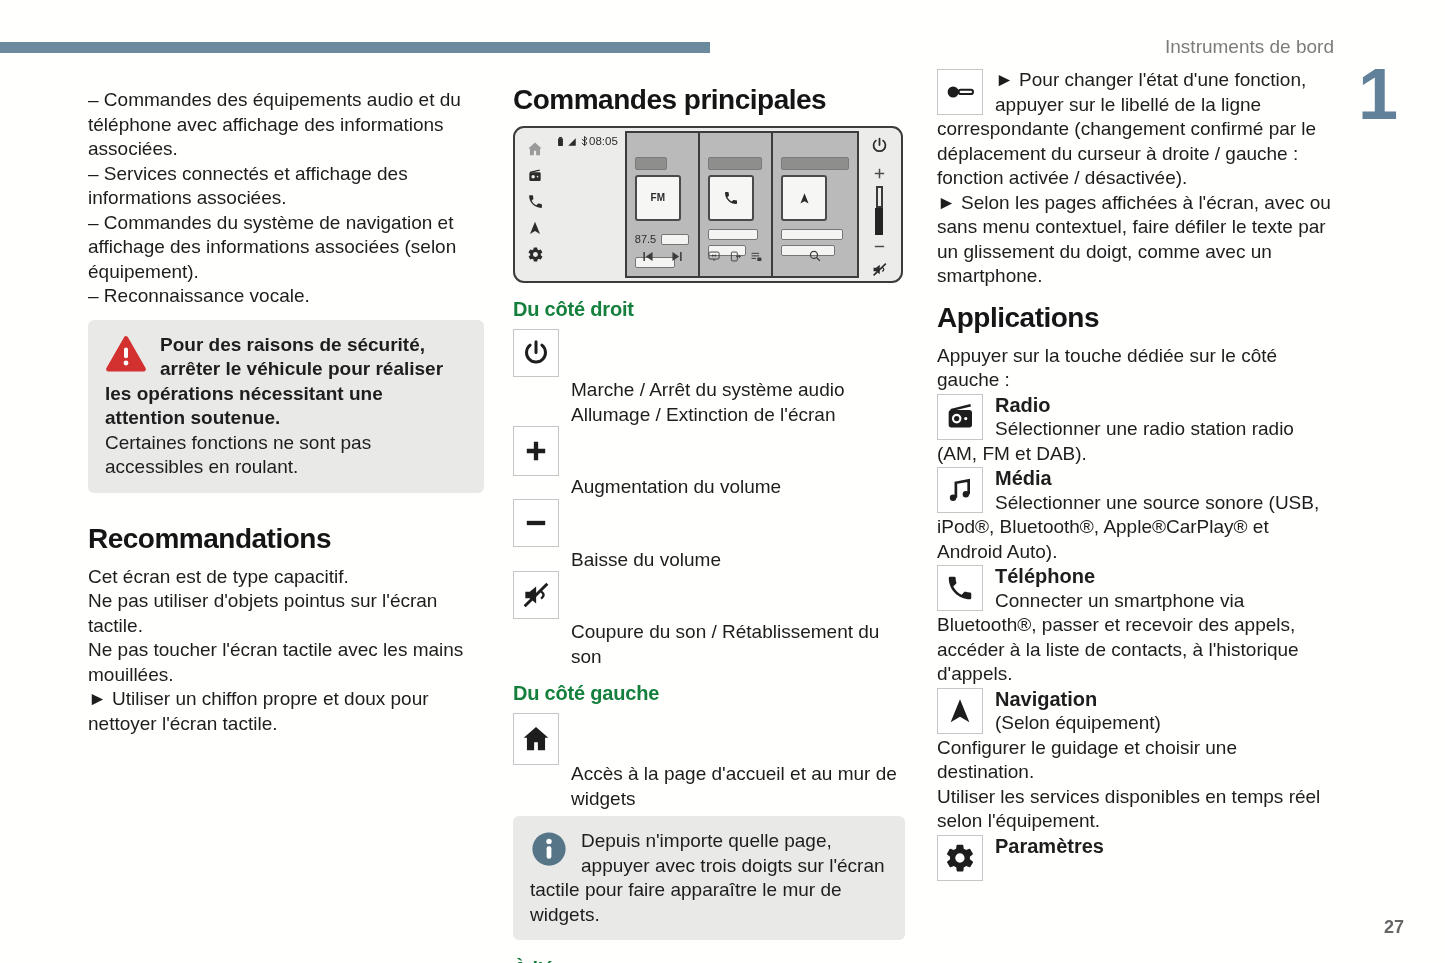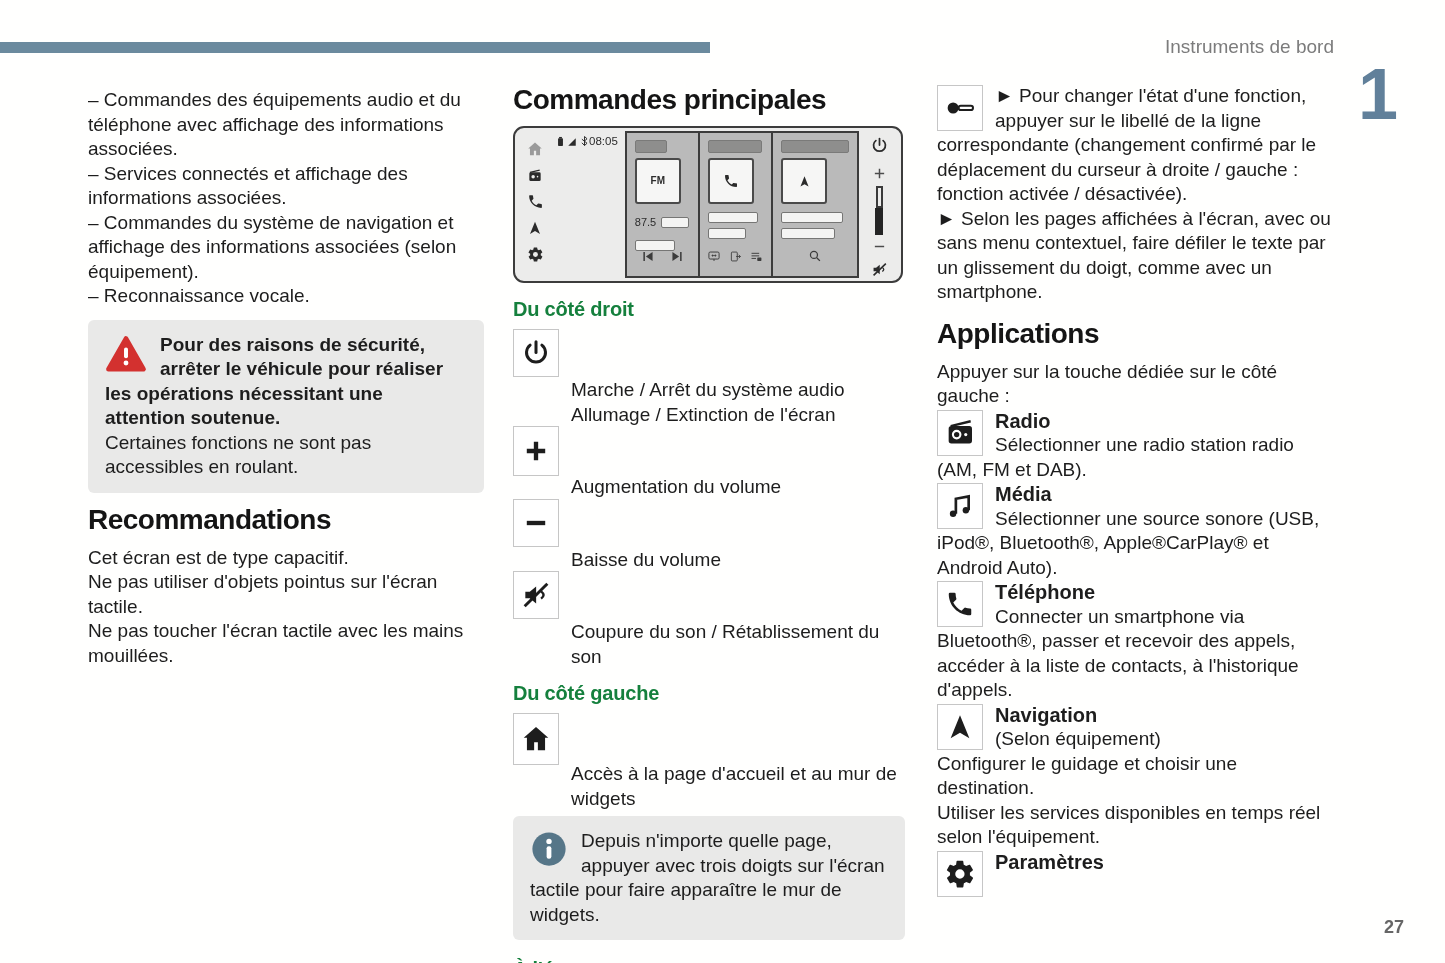--- a/index.html
+++ b/index.html
@@ -6,21 +6,21 @@
   .page{position:relative;width:1445px;height:963px;background:#fffffe;overflow:hidden;
         font-family:"Liberation Sans",sans-serif;color:#1d1d1d;font-size:19px;line-height:24.5px;}
   .topbar{position:absolute;left:0;top:42px;width:710px;height:11px;background:#6b8a9e;}
   .hdr-title{position:absolute;top:35px;right:111px;font-size:19px;color:#7c7c7c;}
   .chapnum{position:absolute;top:58px;right:49px;font-size:72px;line-height:72px;font-weight:bold;color:#61809a;letter-spacing:-2px;}
   .pagenum{position:absolute;right:41px;top:915px;font-size:18px;font-weight:bold;color:#666;}
 
   .col{position:absolute;}
   .col1{left:88px;top:88px;width:396px;}
   .col2{left:513px;top:84px;width:392px;}
-  .col3{left:937px;top:84px;width:397px;}
+  .col3{left:937px;top:68px;width:397px;}
 
   .hsec{font-size:28px;line-height:32px;font-weight:bold;letter-spacing:-0.5px;margin:0 0 10px 0;color:#151515;}
   .hsub{font-size:20px;line-height:24px;font-weight:bold;letter-spacing:-0.2px;margin:14px 0 9px 0;color:#15803d;}
   .p{margin:0;}
   .grayBox{background:#e9e9e8;border-radius:6px;padding:13px 17px;margin:11px 0 0 0;}
   .grayBox .bold{font-weight:bold;}
   .warn-icon{float:left;width:42px;height:38px;margin:2px 13px 6px 0;}
   .info-icon{float:left;width:38px;height:38px;margin:1px 13px 4px 0;}
 
   .irow{display:flex;margin-top:-1px;}
@@ -37,21 +37,21 @@
   
   .screen{width:390px;height:157px;box-sizing:border-box;border:2px solid #3c3c3c;border-radius:11px;
           background:#ececeb;display:flex;padding:3px 2px;margin:2px 0 0 0;}
   .railL{width:36px;display:flex;flex-direction:column;align-items:center;justify-content:space-between;padding:9px 0;}
   .railR{width:40px;display:flex;flex-direction:column;align-items:center;justify-content:space-between;padding:5px 0 7px;}
   .scr-main{flex:1;display:flex;flex-direction:row;min-width:0;}
   .statusrow{height:21px;display:flex;align-items:center;justify-content:space-between;padding:0 7px 0 4px;}
   .statL{display:flex;align-items:center;gap:3px;}
   .scr-time{font-size:11.5px;color:#2c2c2c;}
   .panels{flex:1;display:flex;border:2px solid #3c3c3c;background:#bababa;min-height:0;}
-  .panel{flex:1;position:relative;padding:7px 8px;box-sizing:border-box;}
+  .panel{flex:1;position:relative;padding:24px 8px;box-sizing:border-box;}
   .panel + .panel{border-left:2px solid #3c3c3c;}
   .pill{border-radius:2px;}
   .pill.dk{background:#8e8e8d;border:1px solid #7a7a79;height:11px;}
   .pill.lt{background:#f4f4f3;border:1px solid #767675;height:9px;}
   .tilebox{width:42px;height:42px;background:#f6f6f5;border:2px solid #4a4a4a;border-radius:3px;
            display:flex;align-items:center;justify-content:center;margin-top:5px;}
   .fmtxt{font-size:10px;font-weight:bold;color:#2c2c2c;}
   .freqrow{display:flex;align-items:center;gap:5px;margin-top:6px;}
   .freq{font-size:11px;color:#2c2c2c;}
   .pbot{position:absolute;bottom:7px;left:0;right:0;display:flex;justify-content:space-evenly;align-items:center;}
@@ -78,24 +78,25 @@
         <svg viewBox="0 0 24 22" width="42" height="38">
             <path d="M12 2 22.2 19.8H1.8z" fill="#d3312f" stroke="#d3312f" stroke-width="2.6" stroke-linejoin="round"></path>
             <rect x="10.85" y="7.2" width="2.3" height="6.2" rx="1.1" fill="#fff"></rect>
             <circle cx="12" cy="16.2" r="1.4" fill="#fff"></circle>
           </svg>
       </span>
       <p class="p bold">Pour des raisons de sécurité, arrêter le véhicule pour réaliser les opérations nécessitant une attention soutenue.</p>
       <p class="p">Certaines fonctions ne sont pas accessibles en roulant.</p>
     </div>
 
-    <h2 class="hsec" style="margin-top:11px">Recommandations</h2>
+    <h2 class="hsec" style="margin-top:30px">Recommandations</h2>
     <p class="p">Cet écran est de type capacitif.</p>
     <p class="p">Ne pas utiliser d'objets pointus sur l'écran tactile.</p>
     <p class="p">Ne pas toucher l'écran tactile avec les mains mouillées.</p>
+    <p class="p">►  Utiliser un chiffon propre et doux pour nettoyer l'écran tactile.</p>
   </div>
 
   <div class="col col2">
     <h1 class="hsec">Commandes principales</h1>
 
     <div class="screen">
       <div class="railL">
         <span><svg viewBox="0 0 24 24" width="18" height="18" fill="#9a9a9a">
               <path d="M12 3.2 3 11.2h2.3v9h5.2v-5.9h3v5.9h5.2v-9H21z"></path>
             </svg></span>

